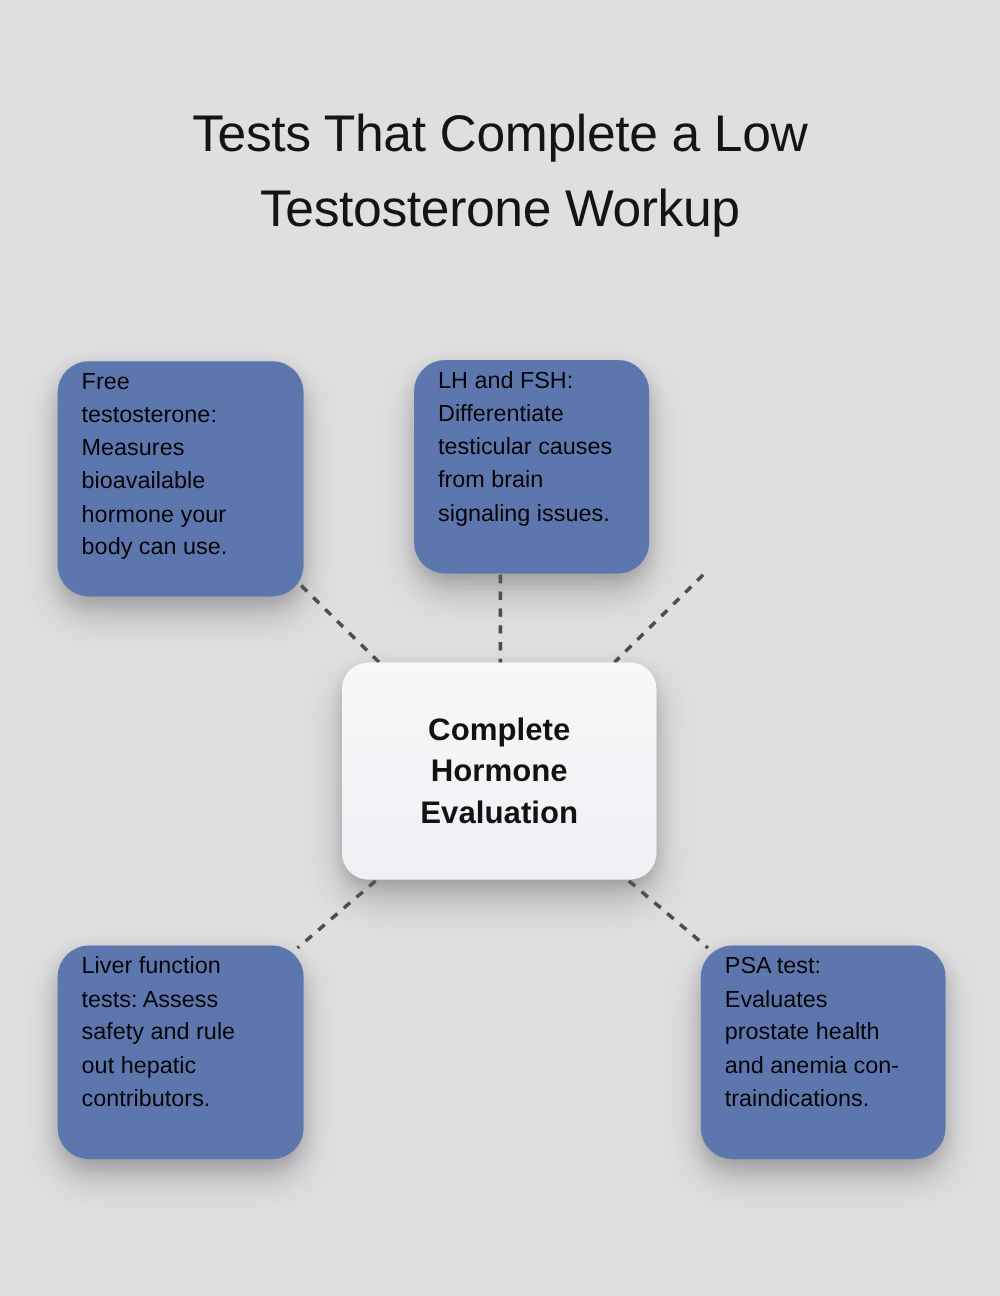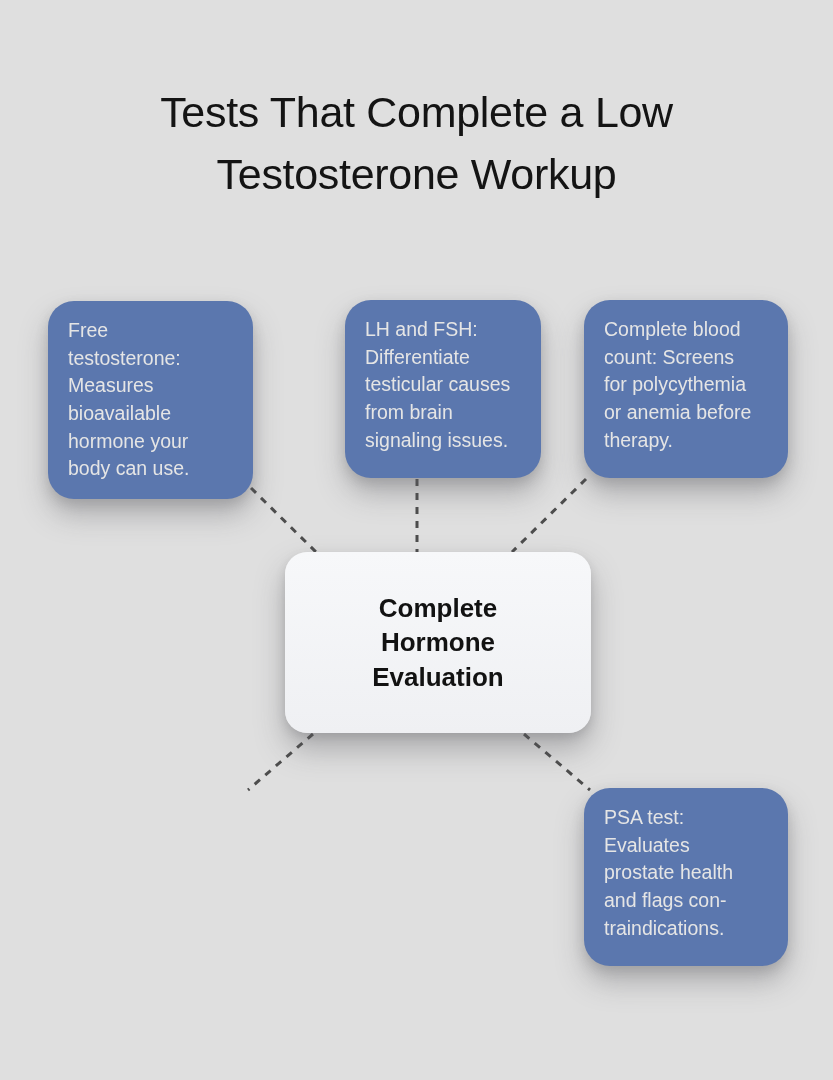--- a/index.html
+++ b/index.html
@@ -35,37 +35,37 @@
     top: 0;
     width: 833px;
     height: 1080px;
     pointer-events: none;
   }
   .node {
     position: absolute;
     box-sizing: border-box;
     background: #5b77ae;
     border-radius: 26px;
-    color: #e5e5e5;
-    padding: 16px 20px;
+    color: #000000;
+    padding: 4px 20px;
     font-size: 19.5px;
     line-height: 1.42;
     white-space: pre-line;
     box-shadow: 0 16px 28px rgba(95,95,100,0.38), 0 5px 12px rgba(95,95,100,0.22);
   }
   .node.top-left     { left: 48px;  top: 301px; width: 205px; min-height: 196px; }
   .node.top-center   { left: 317px; top: 300px; width: 196px; min-height: 178px; margin-left: 28px; }
   .node.top-right    { left: 584px; top: 300px; width: 204px; min-height: 178px; }
   .node.bottom-left  { left: 48px;  top: 788px; width: 205px; min-height: 178px; }
   .node.bottom-right { left: 584px; top: 788px; width: 204px; min-height: 178px; }
   .center-node {
     position: absolute;
     left: 285px;
     top: 552px;
-    width: 306px;
+    width: 262px;
     height: 181px;
     box-sizing: border-box;
     background: linear-gradient(180deg, #f7f8fa 0%, #eff0f3 100%);
     border-radius: 22px;
     display: flex;
     align-items: center;
     justify-content: center;
     text-align: center;
     color: #121212;
     font-size: 26px;
@@ -97,30 +97,30 @@
 bioavailable
 hormone your
 body can use.</div>
 
   <div class="node top-center">LH and FSH:
 Differentiate
 testicular causes
 from brain
 signaling issues.</div>
 
-  <div class="node top-right">Complete blood
-count: Screens
-for polycythemia
-or anemia before
-therapy.</div>
 
   <div class="center-node">Complete
 Hormone
 Evaluation</div>
 
+  <div class="node bottom-left">Liver function
+tests: Assess
+safety and rule
+out hepatic
+contributors.</div>
 
   <div class="node bottom-right">PSA test:
 Evaluates
 prostate health
-and flags con-
+and anemia con-
 traindications.</div>
 
 </div>
 
 </body></html>

